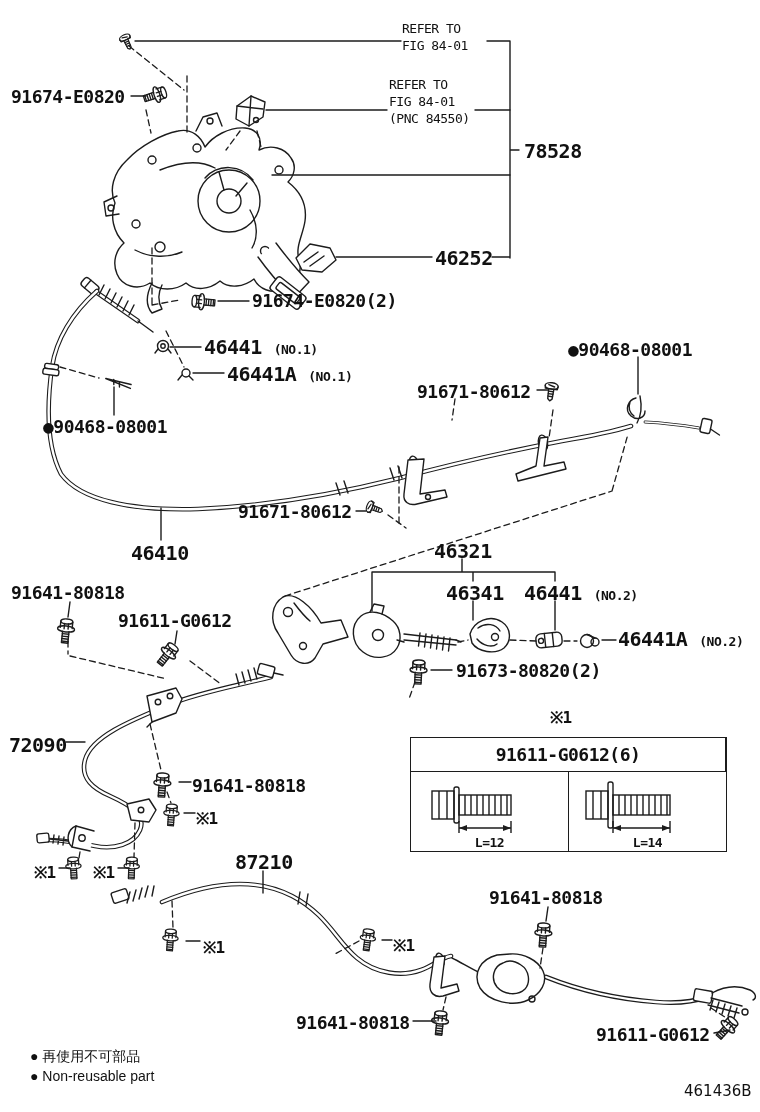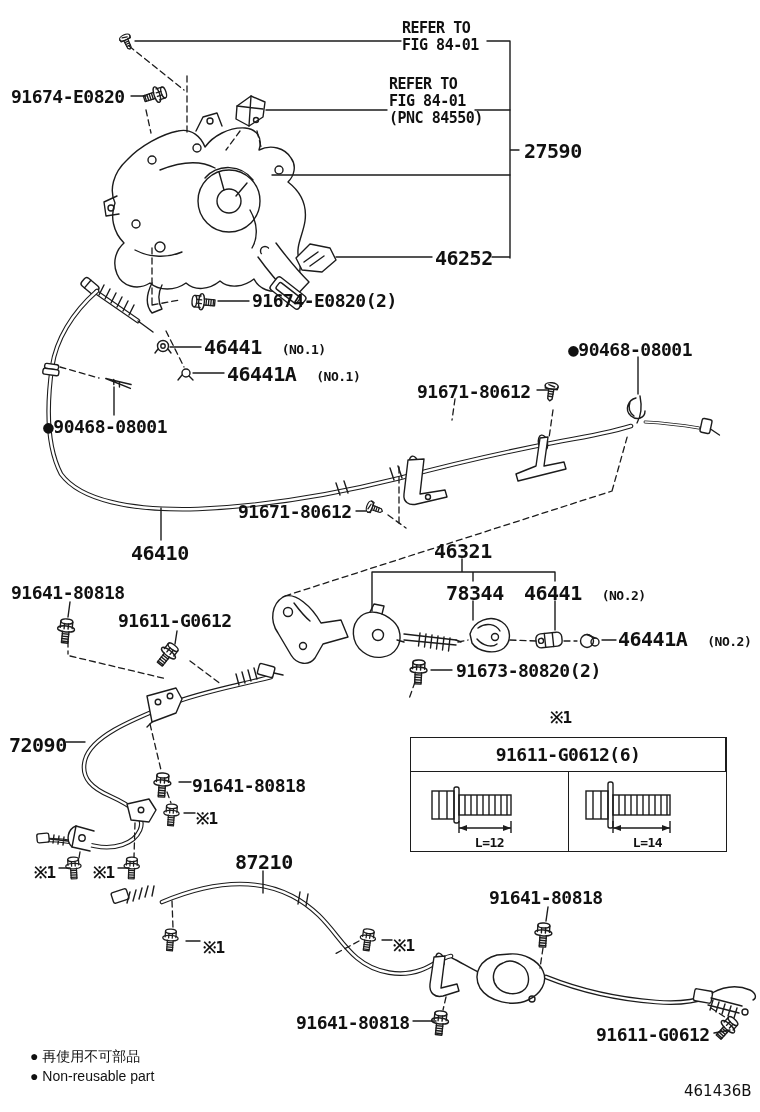--- a/index.html
+++ b/index.html
@@ -10,22 +10,22 @@
     fill:none;stroke:#1c1c1c;stroke-width:1.4;stroke-linecap:round;stroke-linejoin:round;}
   .art .fillw{fill:#fff;}
   .art .dash{stroke-dasharray:6 4;stroke-width:1.3;}
   .art .co{stroke-width:4.6;}
   .art .ci{stroke:#fff;stroke-width:2.4;}
   .art .cot{stroke-width:2.8;}
   .art .cit{stroke:#fff;stroke-width:1.3;}
   .lbl{position:absolute;font-weight:bold;font-size:18px;line-height:1;letter-spacing:-0.5px;
        white-space:nowrap;color:#111;}
   .lbl.lg{font-size:20px;}
-  .sfx{font-size:13px;font-weight:bold;letter-spacing:-0.5px;margin-left:20px;}
-  .note{position:absolute;font-weight:bold;font-size:15px;line-height:17px;letter-spacing:-0.5px;
+  .sfx{font-size:13px;font-weight:bold;letter-spacing:-0.5px;margin-left:12px;}
+  .note{position:absolute;font-weight:normal;font-size:13px;line-height:17px;letter-spacing:-0.5px;
         white-space:pre-line;}
   .refmark{position:absolute;font-weight:bold;font-size:16px;letter-spacing:-1px;white-space:nowrap;}
   .legend-line{position:absolute;font-family:Liberation Sans, sans-serif;font-size:14px;white-space:nowrap;}
   .code{position:absolute;font-family:"DejaVu Sans",sans-serif;font-size:15px;text-align:center;}
   .ptable{position:absolute;left:410px;top:737px;width:317px;height:115px;border:1.7px solid #1c1c1c;
           background:#fff;box-sizing:border-box;}
   .ptable .hdr{display:flex;height:33px;border-bottom:1.7px solid #1c1c1c;}
   .ptable .hdr .hcell{flex:1;display:flex;align-items:center;justify-content:center;
           font-weight:bold;font-size:18px;letter-spacing:-0.5px;}
   .ptable .hdr .hcell.first{border-right:1.7px solid #1c1c1c;}
@@ -316,35 +316,35 @@
     <path class="dash" d="M446,997 L443,1010"></path>
     <path class="dash" d="M711,1008 L728,1019"></path>
   </g>
 </svg>
 
 <div class="note" style="left:402px;top:20px">REFER TO
 FIG 84-01</div>
 <div class="note" style="left:389px;top:76px">REFER TO
 FIG 84-01
 (PNC 84550)</div>
-<div class="lbl lg" style="left:524px;top:141px">27590</div>
+<div class="lbl lg" style="left:524px;top:141px">78528</div>
 <div class="lbl" style="left:11px;top:88px">91674-E0820</div>
 <div class="lbl lg" style="left:435px;top:248px">46252</div>
 <div class="lbl" style="left:252px;top:292px">91674-E0820(2)</div>
 
 <div class="lbl lg" style="left:204px;top:337px"><span>46441</span><span class="sfx">(NO.1)</span></div>
 <div class="lbl lg" style="left:227px;top:364px"><span>46441A</span><span class="sfx">(NO.1)</span></div>
 
 <div class="lbl" style="left:43px;top:418px">●90468-08001</div>
 <div class="lbl" style="left:568px;top:341px">●90468-08001</div>
 <div class="lbl" style="left:417px;top:383px">91671-80612</div>
 <div class="lbl" style="left:238px;top:503px">91671-80612</div>
 <div class="lbl lg" style="left:131px;top:543px">46410</div>
 <div class="lbl lg" style="left:434px;top:541px">46321</div>
-<div class="lbl lg" style="left:446px;top:583px">78344</div>
+<div class="lbl lg" style="left:446px;top:583px">46341</div>
 <div class="lbl lg" style="left:524px;top:583px"><span>46441</span><span class="sfx">(NO.2)</span></div>
 <div class="lbl lg" style="left:618px;top:629px"><span>46441A</span><span class="sfx">(NO.2)</span></div>
 <div class="lbl" style="left:456px;top:662px">91673-80820(2)</div>
 
 <div class="lbl" style="left:11px;top:584px">91641-80818</div>
 <div class="lbl" style="left:118px;top:612px">91611-G0612</div>
 <div class="lbl lg" style="left:9px;top:735px">72090</div>
 <div class="lbl" style="left:192px;top:777px">91641-80818</div>
 <div class="refmark" style="left:196px;top:807px">※1</div>
 <div class="refmark" style="left:34px;top:861px">※1</div>

